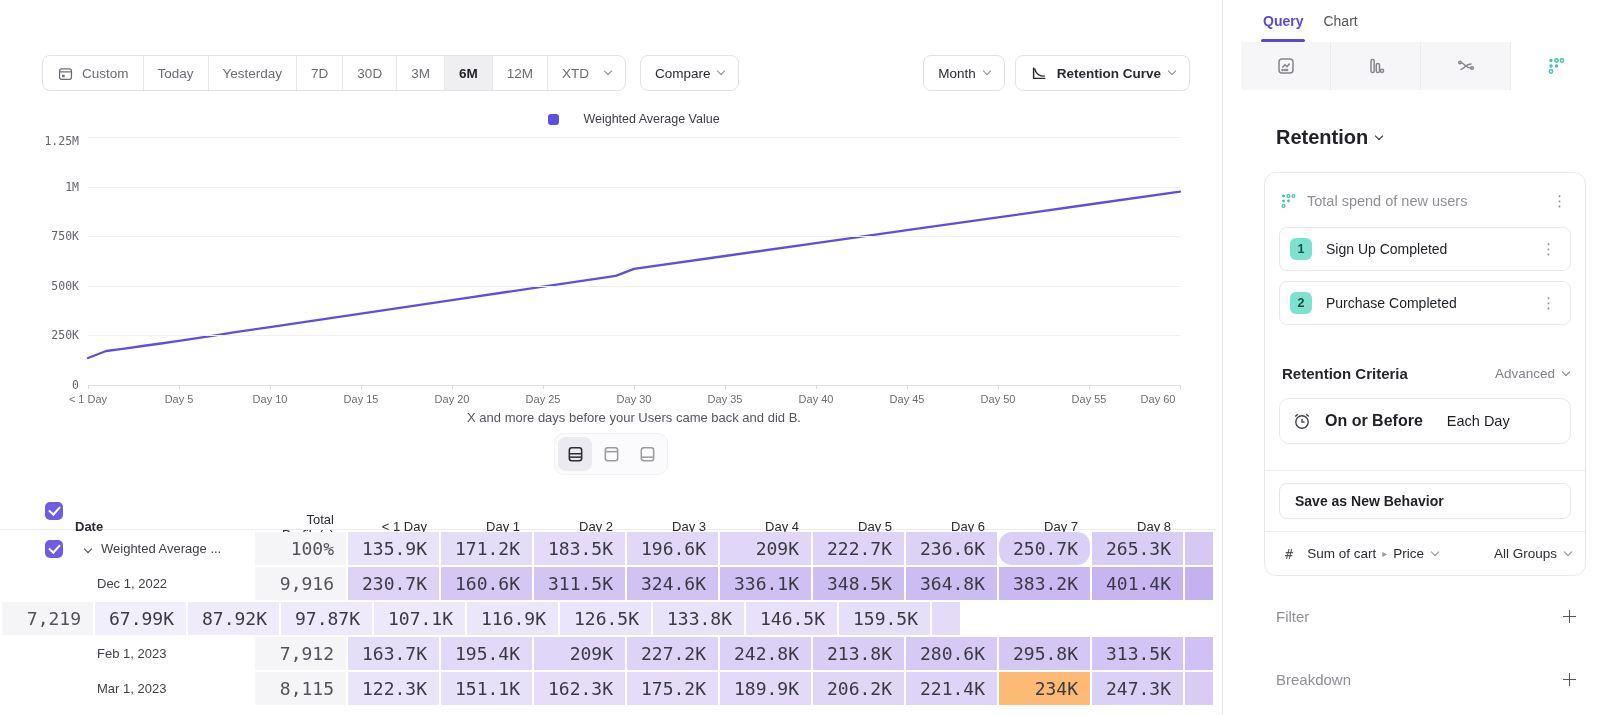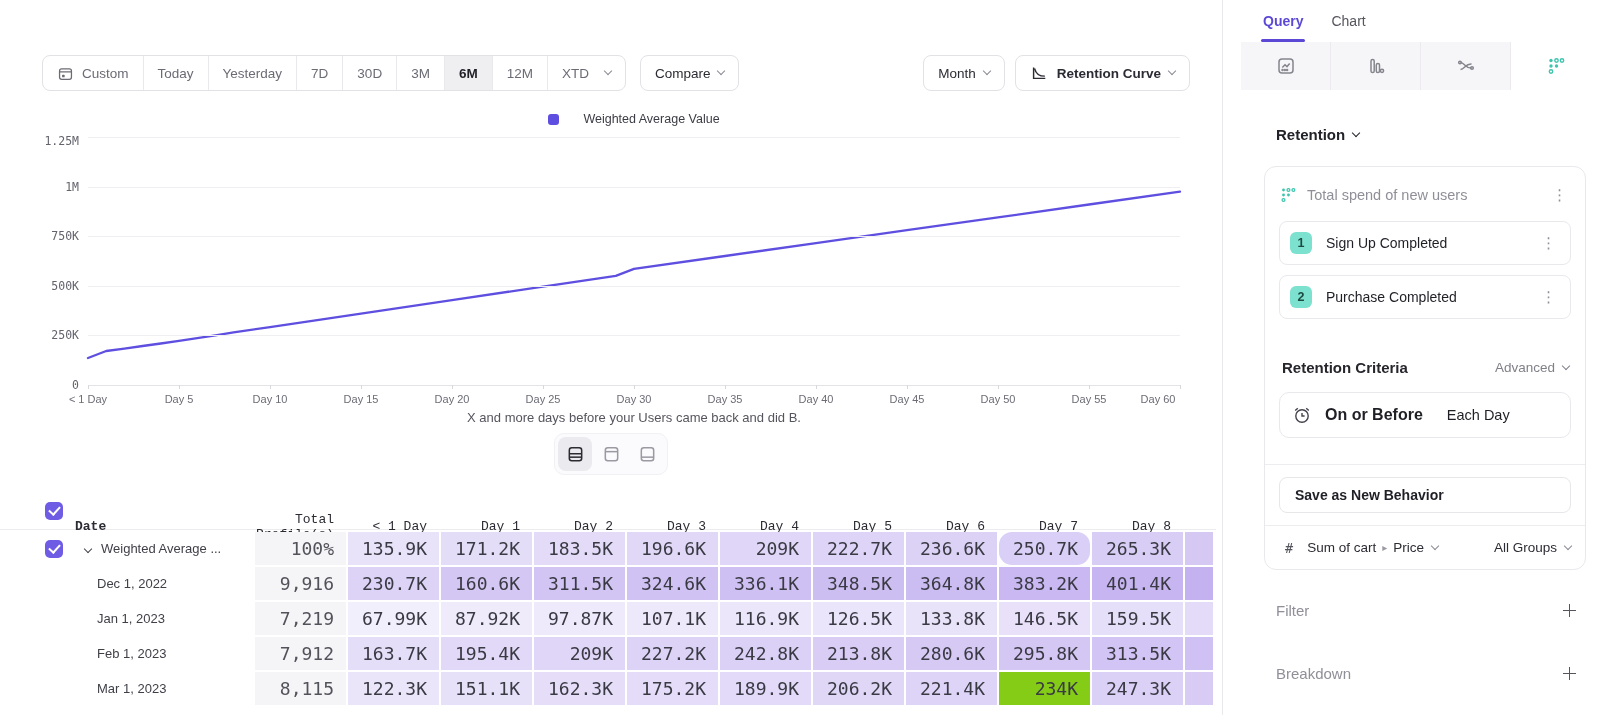--- a/index.html
+++ b/index.html
@@ -50,42 +50,42 @@
   .thead { display:flex; align-items:center; height:36px; margin-top:16px; border-bottom:1px solid #ececef; padding-bottom:2px; }
   .trow { display:flex; margin-top:2px; height:33px; }
   .c-date { width:253px; display:flex; align-items:center; }
   .c-total { width:91px; margin-left:2px; }
   .c-day { width:91px; margin-left:2px; }
   .c-cut { width:28px; margin-left:2px; }
   .cell-num { display:flex; align-items:center; justify-content:flex-end; padding-right:12px;
               font-family:"DejaVu Sans Mono", monospace; font-size:18px; color:#3a3a44; }
   .c-total.cell-num { background:#f5f5f7; color:#52525a; }
   .hcell { font-size:13px; color:#2b2b33; text-align:right; padding-right:12px;
-           font-family:Liberation Mono, monospace; display:block;margin-top:32px; }
+           font-family:Liberation Sans, sans-serif; display:block;margin-top:32px; }
   .checkbox { width:18px; height:18px; border-radius:5px; background:#6e5ce4; position:relative; flex:none; cursor:pointer; }
   .checkbox::after { content:""; position:absolute; left:5.5px; top:2.5px; width:5px; height:9px;
                      border-right:2px solid #fff; border-bottom:2px solid #fff; transform:rotate(42deg); }
   .row-chev { width:6px; height:6px; border-right:1.5px solid #44444c; border-bottom:1.5px solid #44444c;
               transform:rotate(45deg); display:inline-block; flex:none; cursor:pointer; }
   .date-label { font-size:13px; color:#3f3f48; }
 
   
   #panel { position:absolute; right:0; top:0; width:378px; height:715px; background:#fff; border-left:1px solid #e9e9ec; }
-  .panel-tabs { height:42px; display:flex; align-items:center; gap:28px; padding-left:40px; }
+  .panel-tabs { height:42px; display:flex; align-items:center; gap:20px; padding-left:40px; }
   .ptab { font-size:14px; color:#55555e; cursor:pointer; position:relative; height:100%; display:flex; align-items:center; }
   .ptab.active { color:#5b49d6; font-weight:bold; }
   .ptab.active::after { content:""; position:absolute; left:-2px; right:-2px; bottom:0; height:3px;
                         border-radius:2px; background:#5b49d6; }
   .report-tabs { margin-left:18px; height:48px; display:flex; }
   .rtab { flex:1; display:flex; align-items:center; justify-content:center; background:#f6f5f7;
           border-left:1px solid #eceaef; cursor:pointer; color:#85858e; }
   .rtab:first-child { border-left:none; }
   .rtab.active { background:#fff; color:#3fc4ae; }
   .panel-body { padding:0 14px 0 41px; }
-  .section-head { margin:36px 0 0 12px; font-size:15px; font-weight:bold; color:#222229; display:flex; align-items:center; cursor:pointer; }
+  .section-head { margin:36px 0 0 12px; font-size:20px; font-weight:bold; color:#222229; display:flex; align-items:center; cursor:pointer; }
   .card { margin-top:23px; border:1px solid #e9e8ec; border-radius:12px; padding:12px 14px 0 14px; background:#fff; }
   .card-head { display:flex; align-items:center; height:32px; }
   .card-title { margin-left:10px; font-size:14.5px; color:#8f8f98; flex:1; }
   .kebab { font-size:15px; color:#8f8f98; cursor:pointer; padding:0 4px; }
   .step { display:flex; align-items:center; height:44px; border:1px solid #e9e8ec; border-radius:8px;
           padding:0 10px; margin-top:10px; cursor:pointer; background:#fff; }
   .badge { width:22px; height:22px; border-radius:6px; background:#7de1cf; color:#1d4a40; font-size:12.5px;
            font-weight:bold; display:flex; align-items:center; justify-content:center; flex:none; }
   .step-label { margin-left:14px; font-size:14px; color:#1f1f26; flex:1; }
   .criteria-row { display:flex; align-items:center; margin-top:40px; padding:0 2px 0 3px; }
@@ -314,23 +314,20 @@
           <div class="c-day cell-num" style="background: rgb(210, 197, 244);">311.5K</div>
           <div class="c-day cell-num" style="background: rgb(208, 194, 243);">324.6K</div>
           <div class="c-day cell-num" style="background: rgb(207, 192, 243);">336.1K</div>
           <div class="c-day cell-num" style="background: rgb(205, 190, 242);">348.5K</div>
           <div class="c-day cell-num" style="background: rgb(203, 188, 242);">364.8K</div>
           <div class="c-day cell-num" style="background: rgb(201, 184, 241);">383.2K</div>
           <div class="c-day cell-num" style="background: rgb(198, 181, 241);">401.4K</div>
           <div class="c-cut" style="background: rgb(196, 178, 240);"></div>
         </div>
         <div class="trow">
-          <div class="c-date" style="padding-left: 97px;">
-            <span class="date-label">Jan 1, 2023</span>
-          </div>
           <div class="c-total cell-num">7,219</div>
           <div class="c-day cell-num" style="background: rgb(242, 239, 252);">67.99K</div>
           <div class="c-day cell-num" style="background: rgb(239, 235, 251);">87.92K</div>
           <div class="c-day cell-num" style="background: rgb(238, 233, 251);">97.87K</div>
           <div class="c-day cell-num" style="background: rgb(237, 232, 250);">107.1K</div>
           <div class="c-day cell-num" style="background: rgb(236, 230, 250);">116.9K</div>
           <div class="c-day cell-num" style="background: rgb(234, 229, 250);">126.5K</div>
           <div class="c-day cell-num" style="background: rgb(233, 227, 250);">133.8K</div>
           <div class="c-day cell-num" style="background: rgb(232, 225, 249);">146.5K</div>
           <div class="c-day cell-num" style="background: rgb(230, 223, 249);">159.5K</div>
@@ -357,21 +354,21 @@
             <span class="date-label">Mar 1, 2023</span>
           </div>
           <div class="c-total cell-num">8,115</div>
           <div class="c-day cell-num" style="background: rgb(235, 229, 250);">122.3K</div>
           <div class="c-day cell-num" style="background: rgb(231, 224, 249);">151.1K</div>
           <div class="c-day cell-num" style="background: rgb(230, 222, 249);">162.3K</div>
           <div class="c-day cell-num" style="background: rgb(228, 220, 248);">175.2K</div>
           <div class="c-day cell-num" style="background: rgb(226, 218, 248);">189.9K</div>
           <div class="c-day cell-num" style="background: rgb(224, 215, 247);">206.2K</div>
           <div class="c-day cell-num" style="background: rgb(222, 212, 247);">221.4K</div>
-          <div class="c-day cell-num" style="background: #84cc16;">234K</div>
+          <div class="c-day cell-num" style="background: #fdba74;">234K</div>
           <div class="c-day cell-num" style="background: rgb(219, 208, 246);">247.3K</div>
           <div class="c-cut" style="background: rgb(216, 204, 245);"></div>
         </div>
       </div>
   </div>
 
   <div id="panel">
     <div class="panel-tabs">
       <div class="ptab active">
           <span>Query</span>

